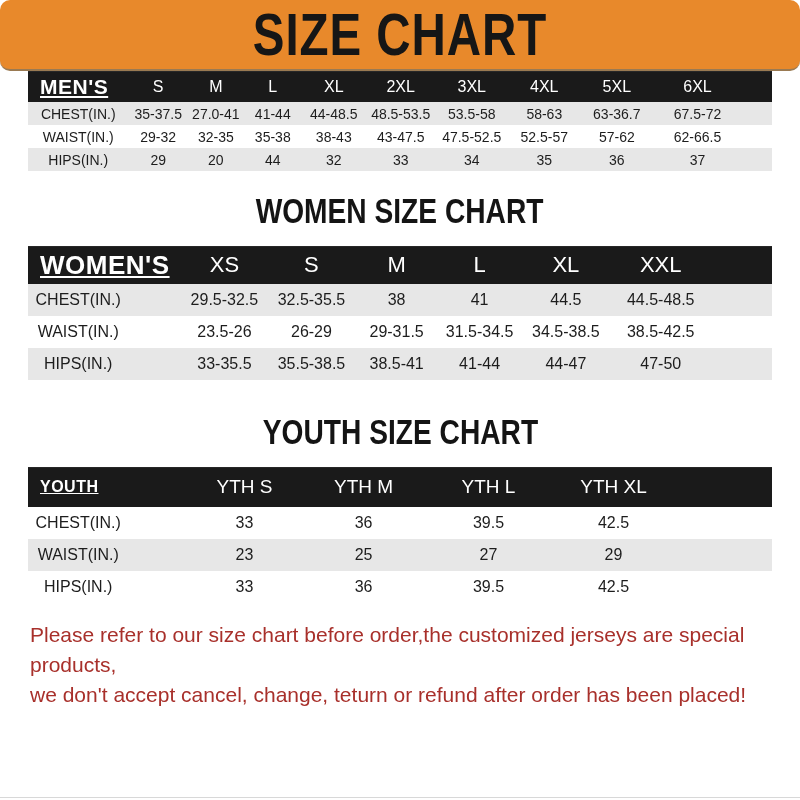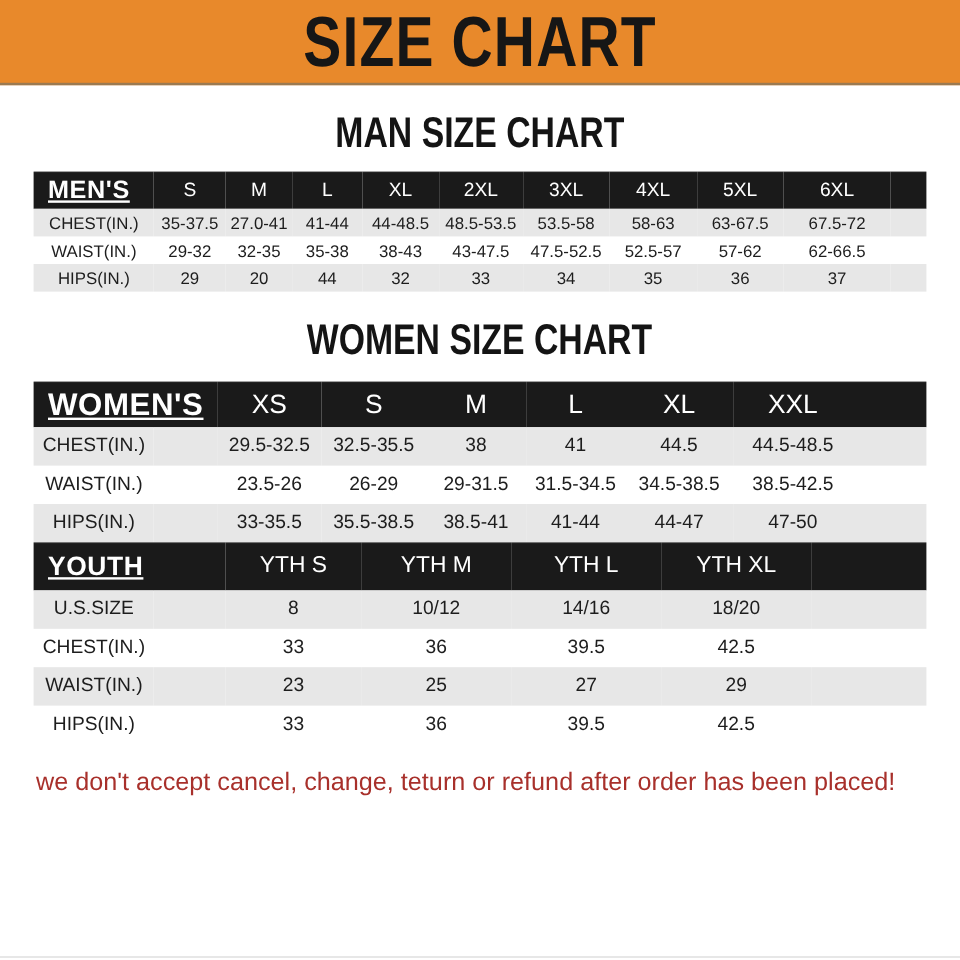--- a/index.html
+++ b/index.html
@@ -10,21 +10,21 @@
     color: #1a1a1a;
     overflow: hidden;
     position: relative;
   }
 
   
   .banner {
     height: 69px;
     background: #E8892B;
     border-bottom: 2px solid #9a7a52;
-    display: flex; align-items: center; justify-content: center;
+    display: flex; align-items: center; justify-content: center; border-radius: 10px;
   }
   .banner-title {
     display: inline-block;
     font-size: 50px; font-weight: 700; color: #161616;
     letter-spacing: 1px;
     transform: scale(0.95, 1.18);
     white-space: nowrap;
   }
 
   
@@ -63,21 +63,21 @@
 
   .men-table thead th { height: 31px; font-size: 16px; }
   .men-table .corner  { font-size: 21px; }
   .men-table tbody td { height: 23px; font-size: 14px; }
 
   .women-table thead th { height: 38px; font-size: 22px; }
   .women-table .corner  { font-size: 26px; }
   .women-table tbody td { height: 32px; font-size: 16px; }
 
   .youth-table thead th { height: 40px; font-size: 19px; }
-  .youth-table .corner  { font-size: 22px; }
+  .youth-table .corner  { font-size: 16px; }
   .youth-table tbody td { height: 32px; font-size: 16px; }
 
   
   .disclaimer {
     margin: 17px 20px 0 30px;
     color: #A8302B;
     font-size: 21px;
     line-height: 1.42;
     font-weight: 400;
   }
@@ -87,23 +87,20 @@
   }
 </style>
 </head>
 <body>
 
 <header class="banner">
   <span class="banner-title">SIZE CHART</span>
 </header>
 
 <section>
-  <h2 class="section-heading heading-men">
-    <span>MAN SIZE CHART</span>
-  </h2>
   <table class="size-table men-table">
     <colgroup>
       <col style="width:13.5%">
         <col style="width:8%">
         <col style="width:7.5%">
         <col style="width:7.8%">
       <col style="width:8.6%">
         <col style="width:9.4%">
         <col style="width:9.7%">
         <col style="width:9.8%">
@@ -129,21 +126,21 @@
     <tbody>
       <tr class="stripe">
         <td>CHEST(IN.)</td>
         <td>35-37.5</td>
         <td>27.0-41</td>
         <td>41-44</td>
         <td>44-48.5</td>
         <td>48.5-53.5</td>
         <td>53.5-58</td>
         <td>58-63</td>
-        <td>63-67.5</td>
+        <td>63-36.7</td>
         <td>67.5-72</td>
         <td></td>
       </tr>
       <tr>
         <td>WAIST(IN.)</td>
         <td>29-32</td>
         <td>32-35</td>
         <td>35-38</td>
         <td>38-43</td>
         <td>43-47.5</td>
@@ -230,20 +227,23 @@
         <td>41-44</td>
         <td>44-47</td>
         <td>47-50</td>
         <td></td>
       </tr>
     </tbody>
   </table>
 </section>
 
 <section>
+  <h2 class="section-heading heading-youth">
+    <span>YOUTH SIZE CHART</span>
+  </h2>
   <table class="size-table youth-table">
     <colgroup>
       <col style="width:13.5%">
         <col style="width:8%">
         <col style="width:15.2%">
         <col style="width:16.8%">
       <col style="width:16.8%">
         <col style="width:16.8%">
         <col style="width:12.9%">
     </colgroup>
@@ -251,29 +251,20 @@
       <tr>
         <th class="corner" colspan="2">YOUTH</th>
         <th>YTH S</th>
         <th>YTH M</th>
         <th>YTH L</th>
         <th>YTH XL</th>
         <th></th>
       </tr>
     </thead>
     <tbody>
-      <tr class="stripe">
-        <td>U.S.SIZE</td>
-        <td></td>
-        <td>8</td>
-        <td>10/12</td>
-        <td>14/16</td>
-        <td>18/20</td>
-        <td></td>
-      </tr>
       <tr>
         <td>CHEST(IN.)</td>
         <td></td>
         <td>33</td>
         <td>36</td>
         <td>39.5</td>
         <td>42.5</td>
         <td></td>
       </tr>
       <tr class="stripe">
@@ -292,15 +283,16 @@
         <td>36</td>
         <td>39.5</td>
         <td>42.5</td>
         <td></td>
       </tr>
     </tbody>
   </table>
 </section>
 
 <footer class="disclaimer">
+  <div>Please refer to our size chart before order,the customized jerseys are special products,</div>
   <div>we don't accept cancel, change, teturn or refund after order has been placed!</div>
 </footer>
 <div class="bottom-line"></div>
 
 </body></html>

